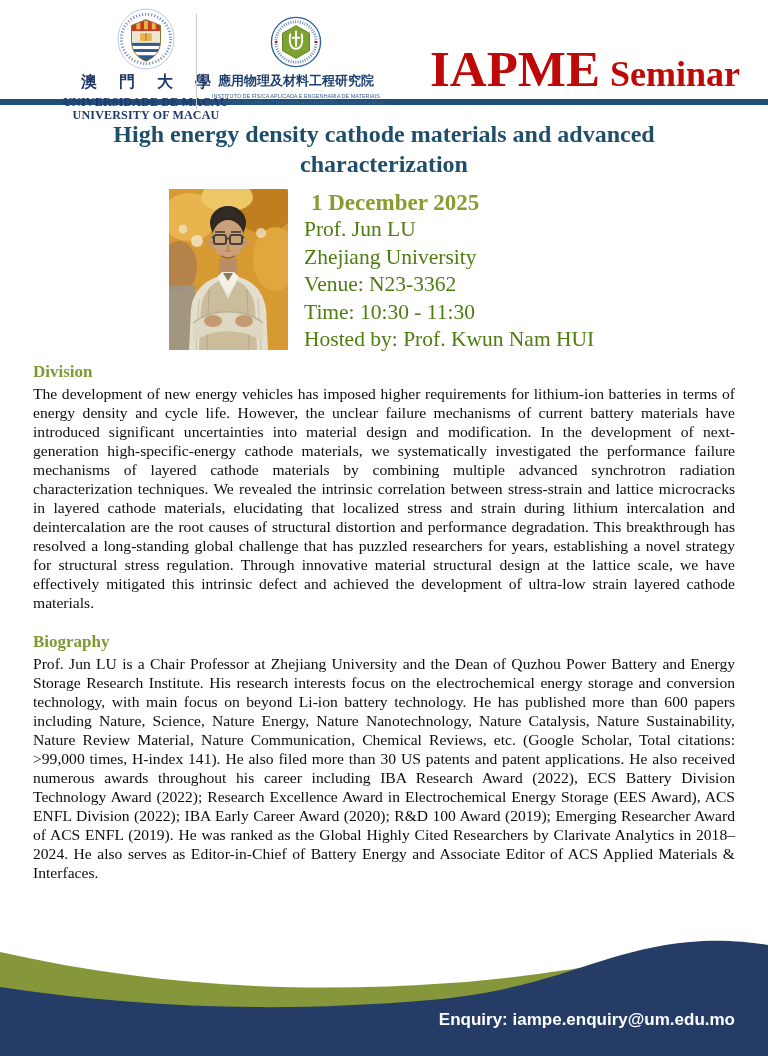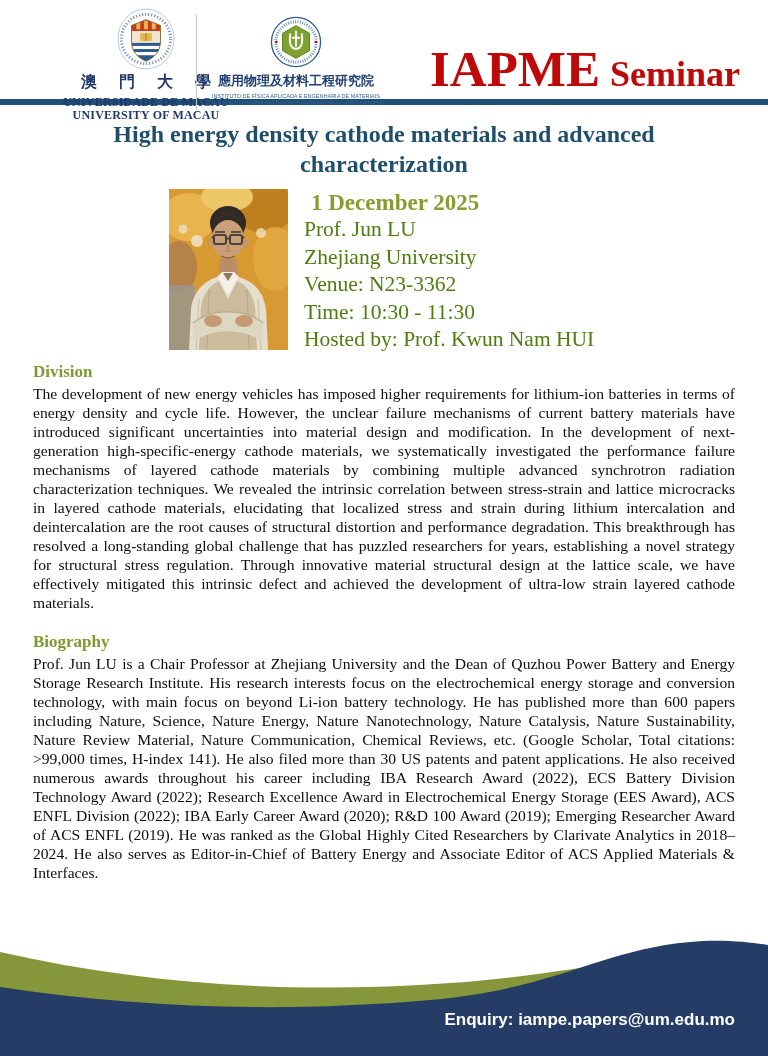--- a/index.html
+++ b/index.html
@@ -174,16 +174,16 @@
   <section class="text-section sec-biography">
     <h2 class="sec-heading">Biography</h2>
     <p class="sec-body">Prof. Jun LU is a Chair Professor at Zhejiang University and the Dean of Quzhou Power Battery and Energy Storage Research Institute. His research interests focus on the electrochemical energy storage and conversion technology, with main focus on beyond Li-ion battery technology. He has published more than 600 papers including Nature, Science, Nature Energy, Nature Nanotechnology, Nature Catalysis, Nature Sustainability, Nature Review Material, Nature Communication, Chemical Reviews, etc. (Google Scholar, Total citations: &gt;99,000 times, H-index 141). He also filed more than 30 US patents and patent applications. He also received numerous awards throughout his career including IBA Research Award (2022), ECS Battery Division Technology Award (2022); Research Excellence Award in Electrochemical Energy Storage (EES Award), ACS ENFL Division (2022); IBA Early Career Award (2020); R&amp;D 100 Award (2019); Emerging Researcher Award of ACS ENFL (2019). He was ranked as the Global Highly Cited Researchers by Clarivate Analytics in 2018–2024. He also serves as Editor-in-Chief of Battery Energy and Associate Editor of ACS Applied Materials &amp; Interfaces.</p>
   </section>
 
   <footer class="footer">
     <svg class="wave" viewBox="0 0 768 126" preserveAspectRatio="none">
       <path d="M0,22 C150,56 300,64 450,53 C580,44 640,20 768,22 L768,126 L0,126 Z" fill="#85973A"></path>
       <path d="M0,57 C140,78 280,83 430,70 C560,58 600,20 690,12 C720,9 750,12 768,15 L768,126 L0,126 Z" fill="#253D66"></path>
     </svg>
-    <div class="enquiry">Enquiry: iampe.papers@um.edu.mo</div>
+    <div class="enquiry">Enquiry: iampe.enquiry@um.edu.mo</div>
   </footer>
 
 </div>
 
 </body></html>

